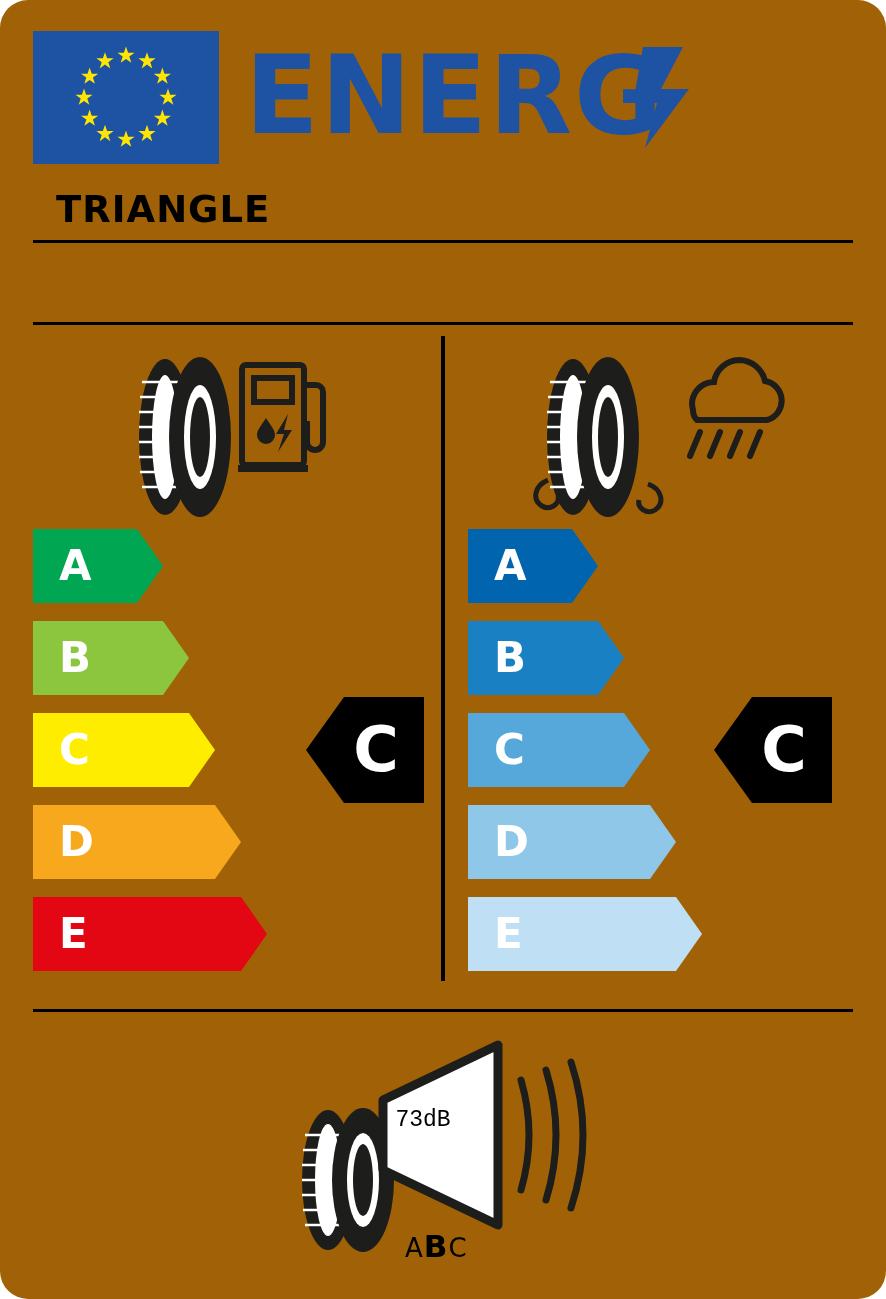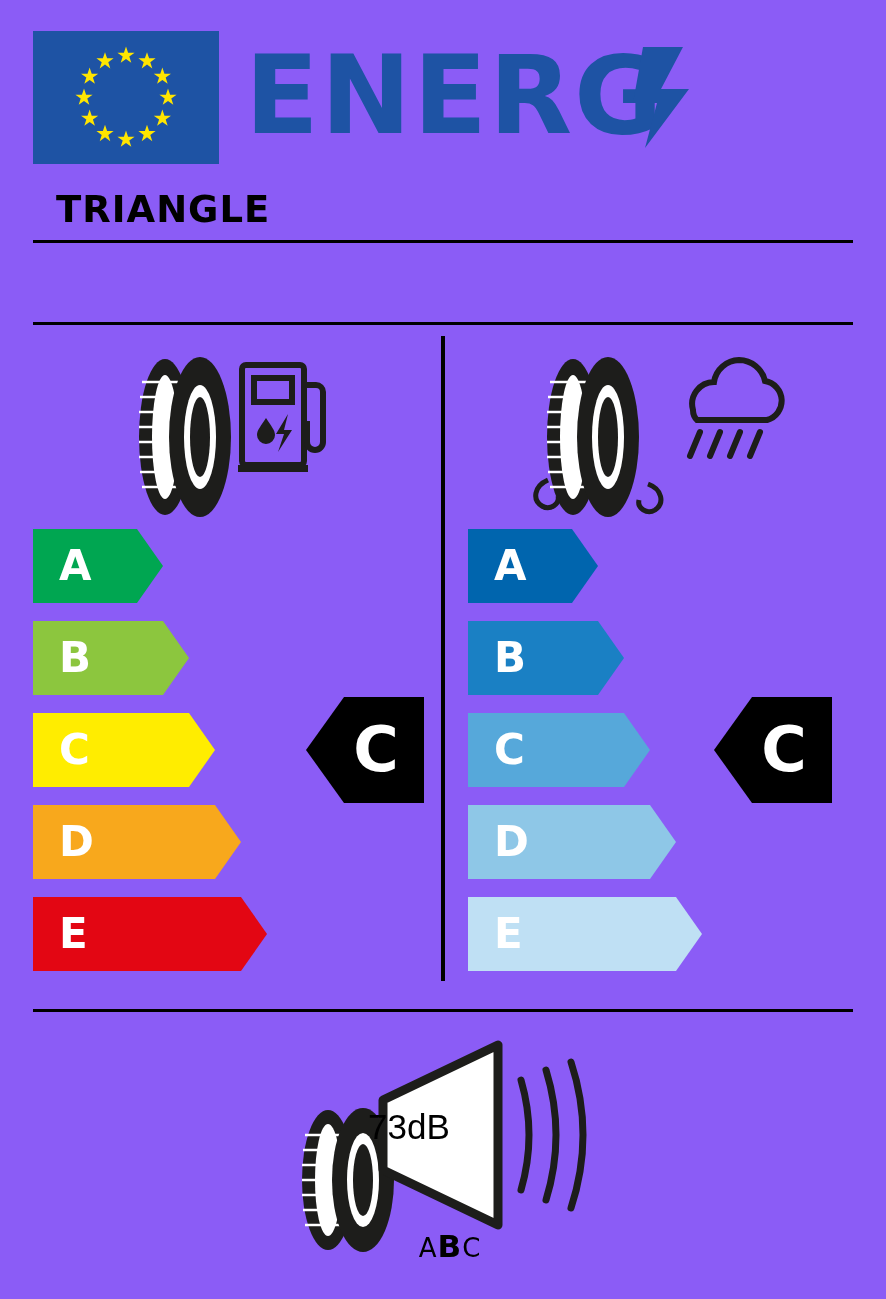--- a/index.html
+++ b/index.html
@@ -7,22 +7,23 @@
     padding: 0;
     background: #ffffff;
   }
   body {
     font-family: "Liberation Sans", sans-serif;
   }
   #label {
     position: relative;
     width: 886px;
     height: 1299px;
-    background: #8b5cf6;
+    background: #a16207;
     overflow: hidden;
+    border-radius: 28px;
   }
 
   
   .eu-flag {
     position: absolute;
     left: 33px;
     top: 31px;
     width: 186px;
     height: 133px;
     background: #1e53a4;
@@ -121,35 +122,34 @@
     left: 283px;
     top: 1040px;
     width: 320px;
     height: 230px;
   }
   .noise-db {
     position: absolute;
     left: 368px;
     top: 1107px;
     width: 110px;
-    text-align: left;
-    font-size: 35px;
+    text-align: center;
+    font-size: 23px;
     color: #000000;
-    font-family: Liberation Sans, sans-serif;
+    font-family: Liberation Mono, monospace;
   }
   .noise-class {
     position: absolute;
     left: 405px;
     top: 1228px;
     width: 90px;
     font-size: 26px;
     color: #000000;
     font-family: "DejaVu Sans", sans-serif;
     letter-spacing: 1px;
-    text-align: center;
   }
   .noise-class b { font-size: 31px; }
 </style>
 </head>
 <body>
 
 <div id="label">
 
   <div class="eu-flag">
     <svg width="186" height="133" viewBox="0 0 186 133">

